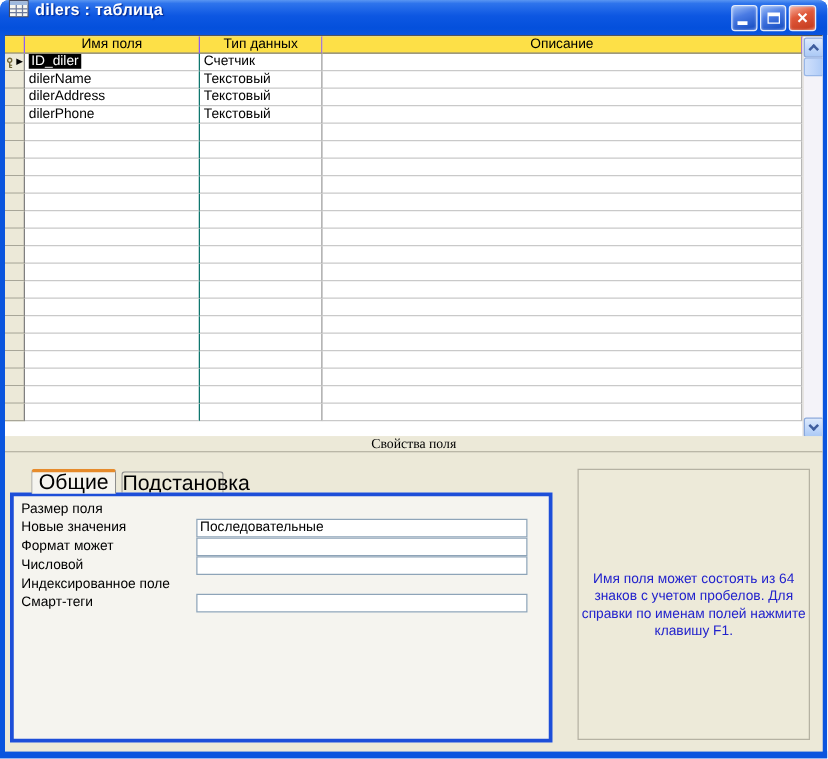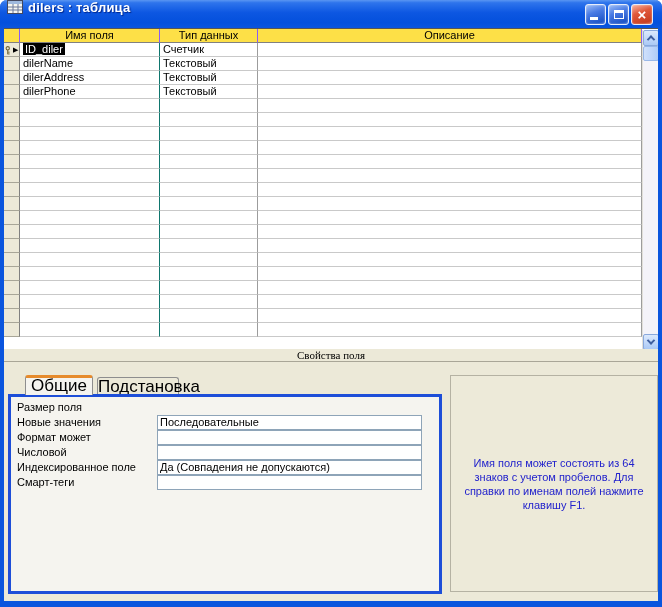--- a/index.html
+++ b/index.html
@@ -72,21 +72,21 @@
                 background:#F5F4EF; border-top:3px solid #E68B2C; z-index:3; }
   .tab.inactive { left:93px; top:15px; width:82px; height:18px; line-height:17px;text-align:center; }
   .prop-panel { position:absolute; left:4px; top:32px; width:434px; height:200px;
                 background:#F5F4EF; border:3px solid #1d4ed8; z-index:2; }
   .prop-row { position:relative; height:15px; }
   .prop-rows { position:absolute; left:0; top:3px; width:100%; }
   .prop-label { position:absolute; left:6px; top:1px; font-size:11px; color:#000; white-space:nowrap; }
   .prop-input { position:absolute; left:146px; top:0; width:265px; height:15px;
                 background:#fff; border:1px solid #8EA4B8; font-size:11px; line-height:13px;
                 padding-left:2px; color:#000; white-space:nowrap; overflow:hidden; }
-  .help-box { position:absolute; left:446px; top:13px; width:208px; height:217px;
+  .help-box { position:absolute; left:458px; top:13px; width:186px; height:217px;
               background:#EDEAD9; border:1px solid #B5B2A3;
               display:flex; align-items:center; justify-content:center; }
   .help-text { width:192px; text-align:center; color:#2222CC; font-size:11px; line-height:14px; }
 </style>
 </head>
 <body>
 
 <div class="window">
 
   <div class="titlebar">
@@ -312,21 +312,20 @@
     <div class="prop-input"></div>
   </div>
 
   <div class="prop-row">
     <span class="prop-label">Числовой</span>
     <div class="prop-input"></div>
   </div>
 
   <div class="prop-row">
     <span class="prop-label">Индексированное поле</span>
-    <div class="prop-input">Да (Совпадения не допускаются)</div>
   </div>
 
   <div class="prop-row">
     <span class="prop-label">Смарт-теги</span>
     <div class="prop-input"></div>
   </div>
 </div>
     </div>
 
     <div class="help-box">

